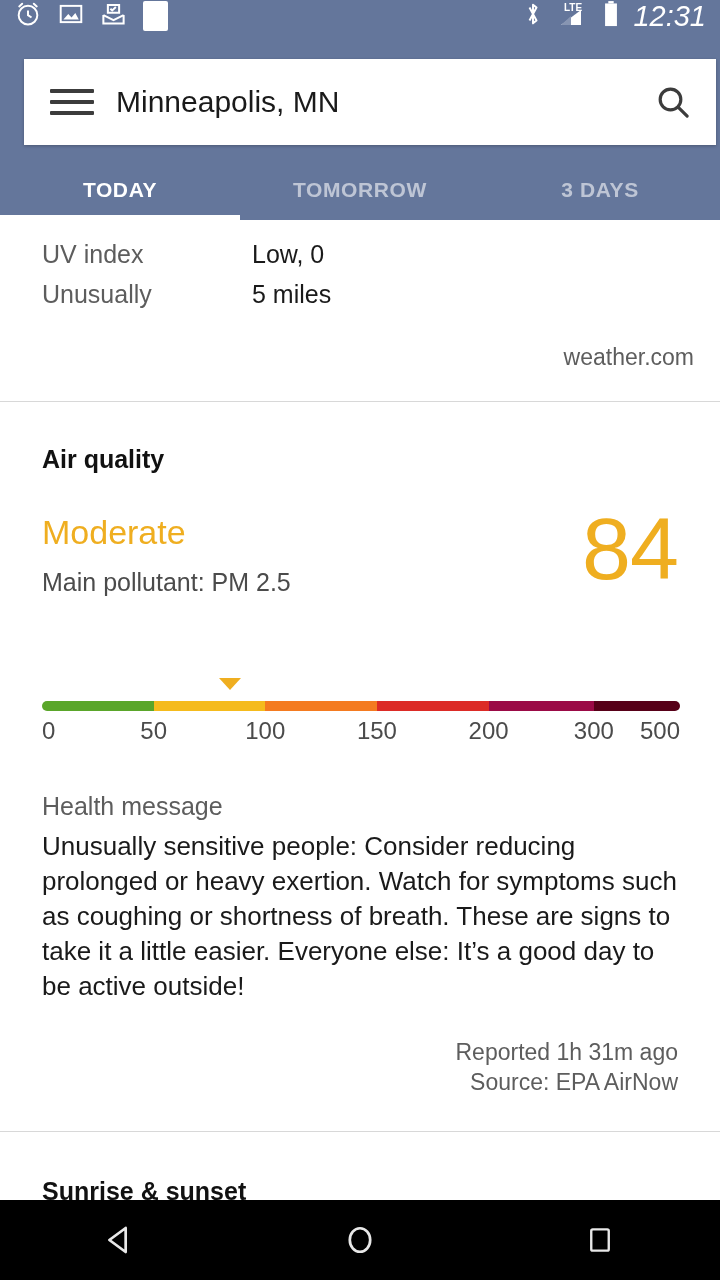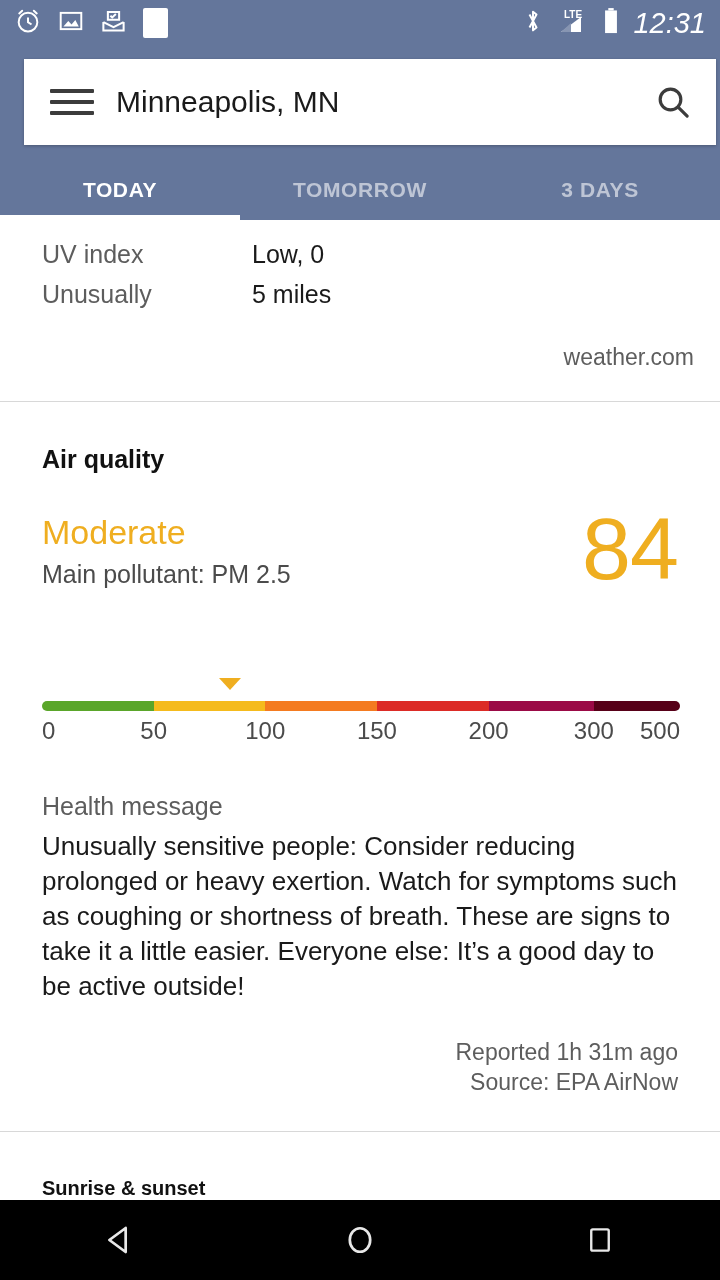--- a/index.html
+++ b/index.html
@@ -9,21 +9,21 @@
     font-family: "Liberation Sans", sans-serif;
     overflow: hidden;
   }
   #app { position: relative; width: 720px; height: 1280px; background: #fff; }
 
   
   .statusbar {
     position: absolute; top: 0; left: 0;
     width: 720px; height: 46px;
     background: #64769B;
-    display: flex; align-items: center;
+    display: flex; align-items: flex-start;
     padding: 0 14px;
   }
   .status-left { display: flex; align-items: center; gap: 16px; }
   .status-right { margin-left: auto; display: flex; align-items: center; gap: 12px; }
   .sb-ic { display: block; }
   .sb-time {
     color: #ffffff; font-size: 29px; font-weight: 400;
     letter-spacing: 0px; line-height: 1; margin-left: 2px; font-style: italic;
   }
   .white-sq { width: 25px; height: 30px; background: #ffffff; border-radius: 2px; }
@@ -105,21 +105,21 @@
     font-size: 25px; font-weight: bold; color: #111111;
     padding-top: 43px;
   }
 
   .aq-main {
     display: flex; align-items: flex-start;
     margin-top: 40px; position: relative; height: 110px;
   }
   .aq-left { flex: 1; }
   .aq-category { font-size: 34px; color: #EFAE20; line-height: 1.08; }
-  .aq-pollutant { font-size: 25px; color: #4b4b4b; margin-top: 9px; }
+  .aq-pollutant { font-size: 25px; color: #4b4b4b; margin-top: 17px; }
   .aq-value {
     font-size: 88px; color: #EFAE20; line-height: 0.92;
     font-weight: 400; letter-spacing: -1px;
     position: absolute; right: 0; top: -5px;
   }
 
   
   .scale-wrap { position: relative; margin-top: 54px; height: 66px; }
   .scale-marker {
     position: absolute; top: 0;
@@ -153,21 +153,21 @@
     margin-top: 8px;
   }
   .report-lines {
     text-align: right; margin-top: 34px;
     font-size: 23px; color: #5d5d5d; line-height: 1.28;
   }
   .section-gap { height: 34px; }
 
   
   .sun-title {
-    font-size: 20px; font-weight: bold; color: #111111;
+    font-size: 25px; font-weight: bold; color: #111111;
     padding-top: 45px;
   }
 
   
   .navbar {
     position: absolute; bottom: 0; left: 0;
     width: 720px; height: 80px; background: #000000;
     display: flex; align-items: center; justify-content: space-around;
   }
   .nav-btn {

